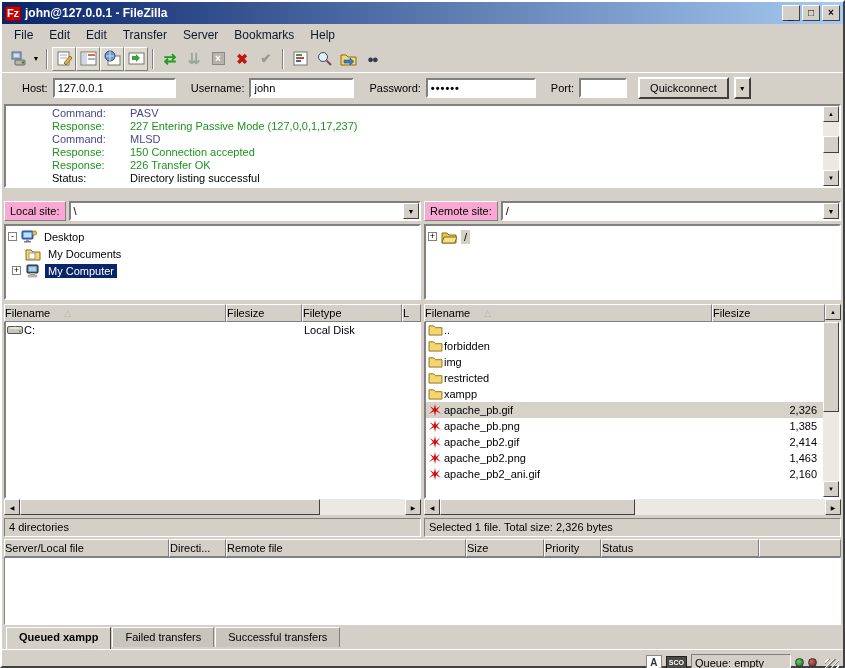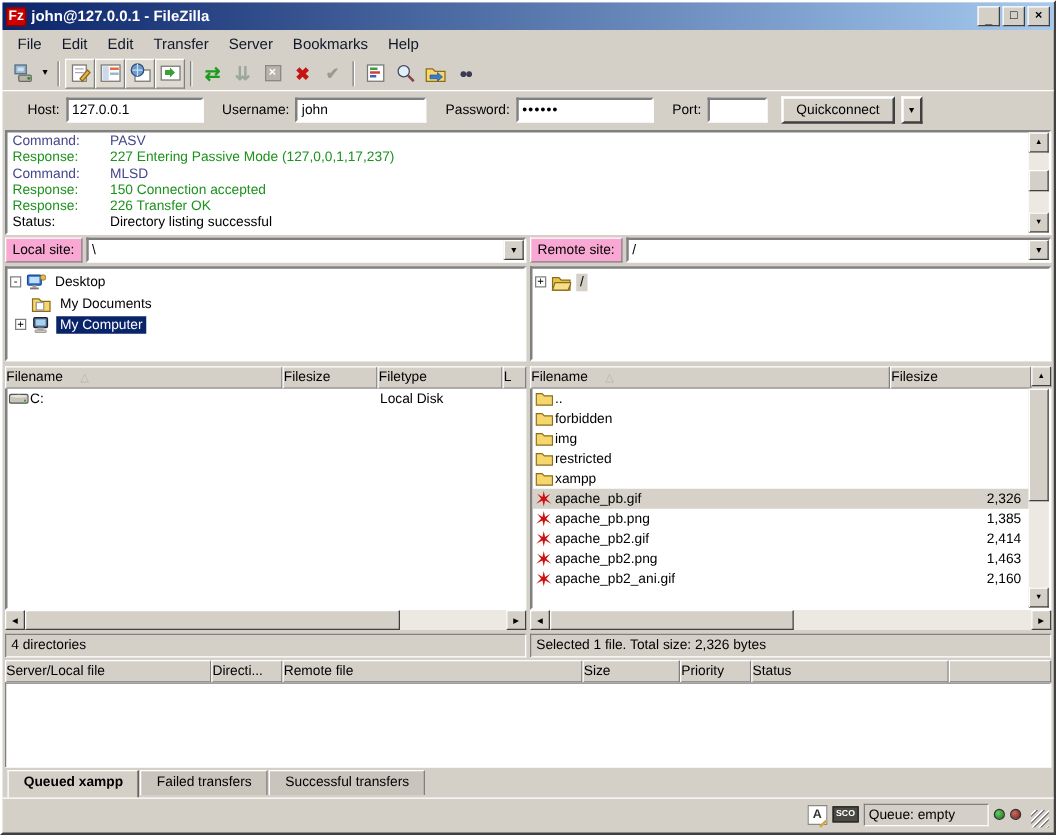--- a/index.html
+++ b/index.html
@@ -38,27 +38,27 @@
   .glyph-gray { color:#9a9a8e; font-weight:bold; font-size:13px; }
   .mini-cancel { width:13px; height:13px; background:#b8b4aa; border:1px solid #888;
     color:#fff; font-size:10px; font-weight:bold; display:flex; align-items:center; justify-content:center; }
   .binoc { letter-spacing:-2px; font-size:11px; color:#3a3a52; font-weight:bold; }
 
   
   .quickbar { height:31px; display:flex; align-items:center; padding-left:8px; gap:5px; flex:0 0 31px;
     border-top:1px solid #fff; }
   .quickbar label { font-size:11px;margin-left:12px; }
   .qinput { height:20px; font-size:11px; padding:2px 3px; outline:none; }
-  .qinput.host { width:110px; } .qinput.user { width:105px; }
+  .qinput.host { width:123px; } .qinput.user { width:105px; }
   .qinput.pass { width:110px; letter-spacing:1px; font-weight:bold; } .qinput.port { width:48px; }
   .qc-btn { height:22px; padding:0 10px; font-size:11px; display:flex; align-items:center; }
   .qc-drop { width:17px; height:22px; display:flex; align-items:center; justify-content:center; font-size:7px; }
 
   
-  .logbox { height:84px; margin:1px 2px 1px 2px; flex:0 0 84px; display:flex; background:#fff; }
+  .logbox { height:84px; margin:1px 2px 12px 2px; flex:0 0 84px; display:flex; background:#fff;padding-left:42px; }
   .log-lines { flex:1; padding:1px 4px; overflow:hidden; }
   .log-line { font-size:11px; line-height:13px; white-space:nowrap; display:flex; }
   .log-line .llabel { width:78px; flex:0 0 78px; }
   .log-line.command { color:#46468C; }
   .log-line.response { color:#1E921E; }
   .log-line.status { color:#000; }
 
   
   .vsb { width:16px; flex:0 0 16px; background:#ECE9E2; display:flex; flex-direction:column; position:relative; }
   .hsb { height:16px; flex:0 0 16px; background:#ECE9E2; display:flex; position:relative; }

